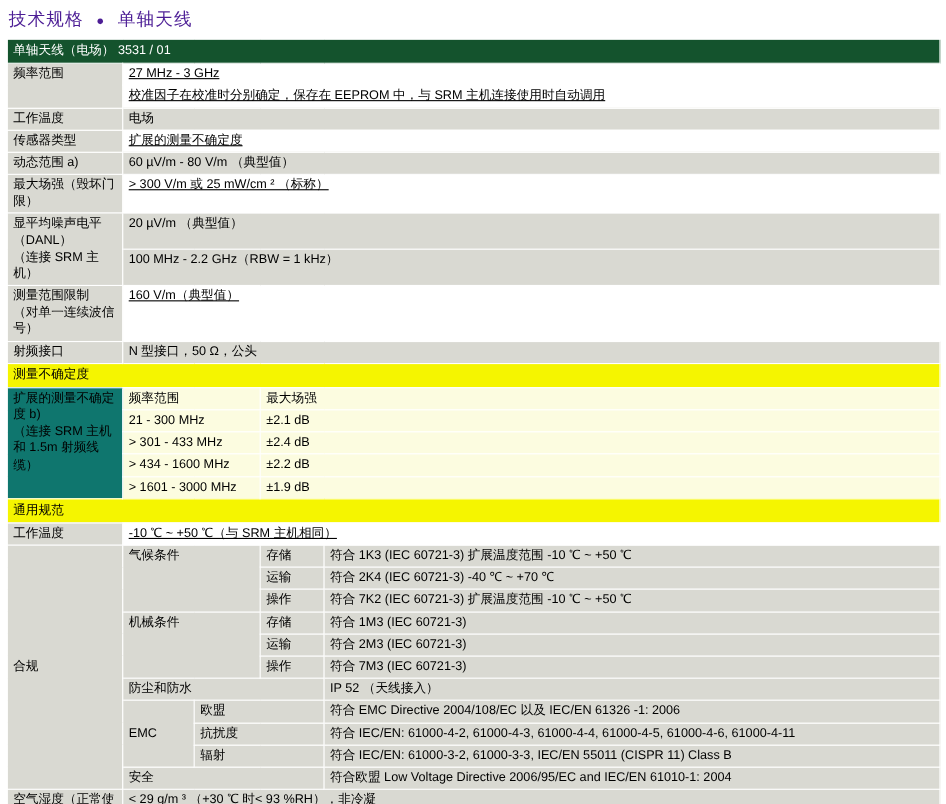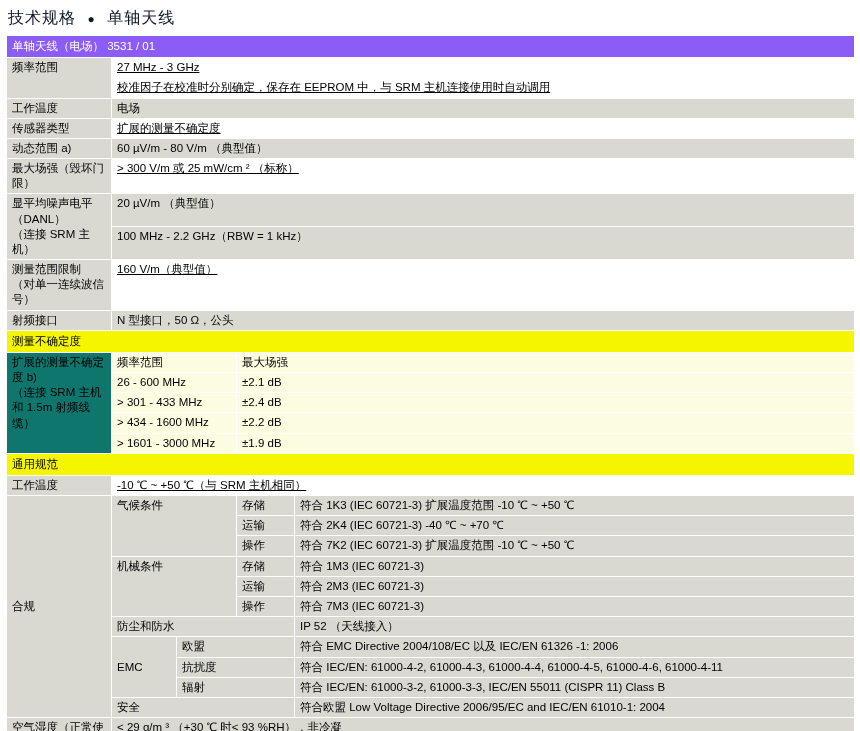--- a/index.html
+++ b/index.html
@@ -11,21 +11,21 @@
     width: 860px; height: 731px;
     font-family: "Liberation Sans", sans-serif;
     font-size: 11.5px;
     color: #000;
     overflow: hidden;
   }
   .page { padding: 6px 6px 0 6px; }
 
   .doc-title {
     font-size: 16px;
-    color: #0f172a;
+    color: #4c1d95;
     letter-spacing: 1px;
     margin: 2px 0 6px 2px;
     font-weight: normal;
   }
   .doc-title .dot { font-size: 12px; vertical-align: middle; padding: 0 6px; }
 
   table.spec {
     border-collapse: collapse;
     width: 848px;
     table-layout: fixed;
@@ -33,21 +33,21 @@
   table.spec td, table.spec th {
     border: 1px solid #ffffff;
     padding: 2px 5px;
     vertical-align: top;
     line-height: 1.32;
     font-weight: normal;
     text-align: left;
   }
   
   .band-dark {
-    background: #8b5cf6;
+    background: #14532d;
     color: #ffffff;
     font-weight: bold;
     padding: 3px 5px !important;
   }
   .band-yellow {
     background: #f5f500;
     color: #000;
     font-weight: bold;
     padding: 3px 5px !important;
     font-family: Liberation Serif, serif;
@@ -150,21 +150,21 @@
 
       <tr>
         <td class="lbl-y" rowspan="5">
           <span>扩展的测量不确定度 b)</span><br>
           <span>（连接 SRM 主机和 1.5m 射频线缆）</span>
         </td>
         <td class="val-y ctr" colspan="2">频率范围</td>
         <td class="val-y ctr" colspan="2">最大场强</td>
       </tr>
       <tr>
-        <td class="val-y ctr" colspan="2">26 - 600 MHz</td>
+        <td class="val-y ctr" colspan="2">21 - 300 MHz</td>
         <td class="val-y ctr" colspan="2">±2.1 dB</td>
       </tr>
       <tr>
         <td class="val-y ctr" colspan="2">&gt; 301 - 433 MHz</td>
         <td class="val-y ctr" colspan="2">±2.4 dB</td>
       </tr>
       <tr>
         <td class="val-y ctr" colspan="2">&gt; 434 - 1600 MHz</td>
         <td class="val-y ctr" colspan="2">±2.2 dB</td>
       </tr>

